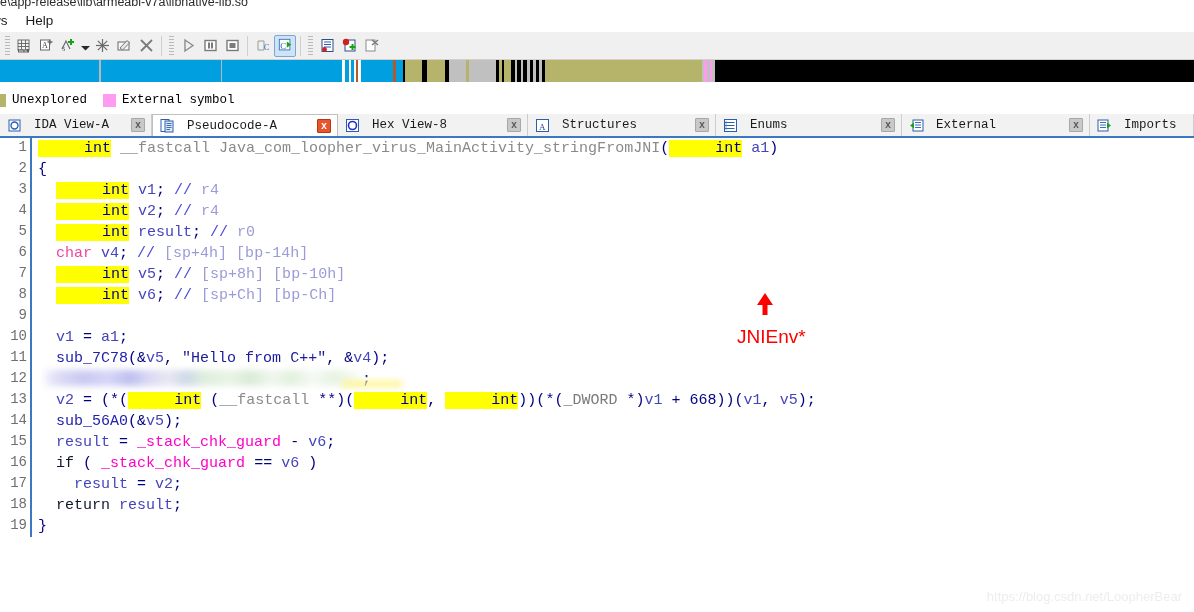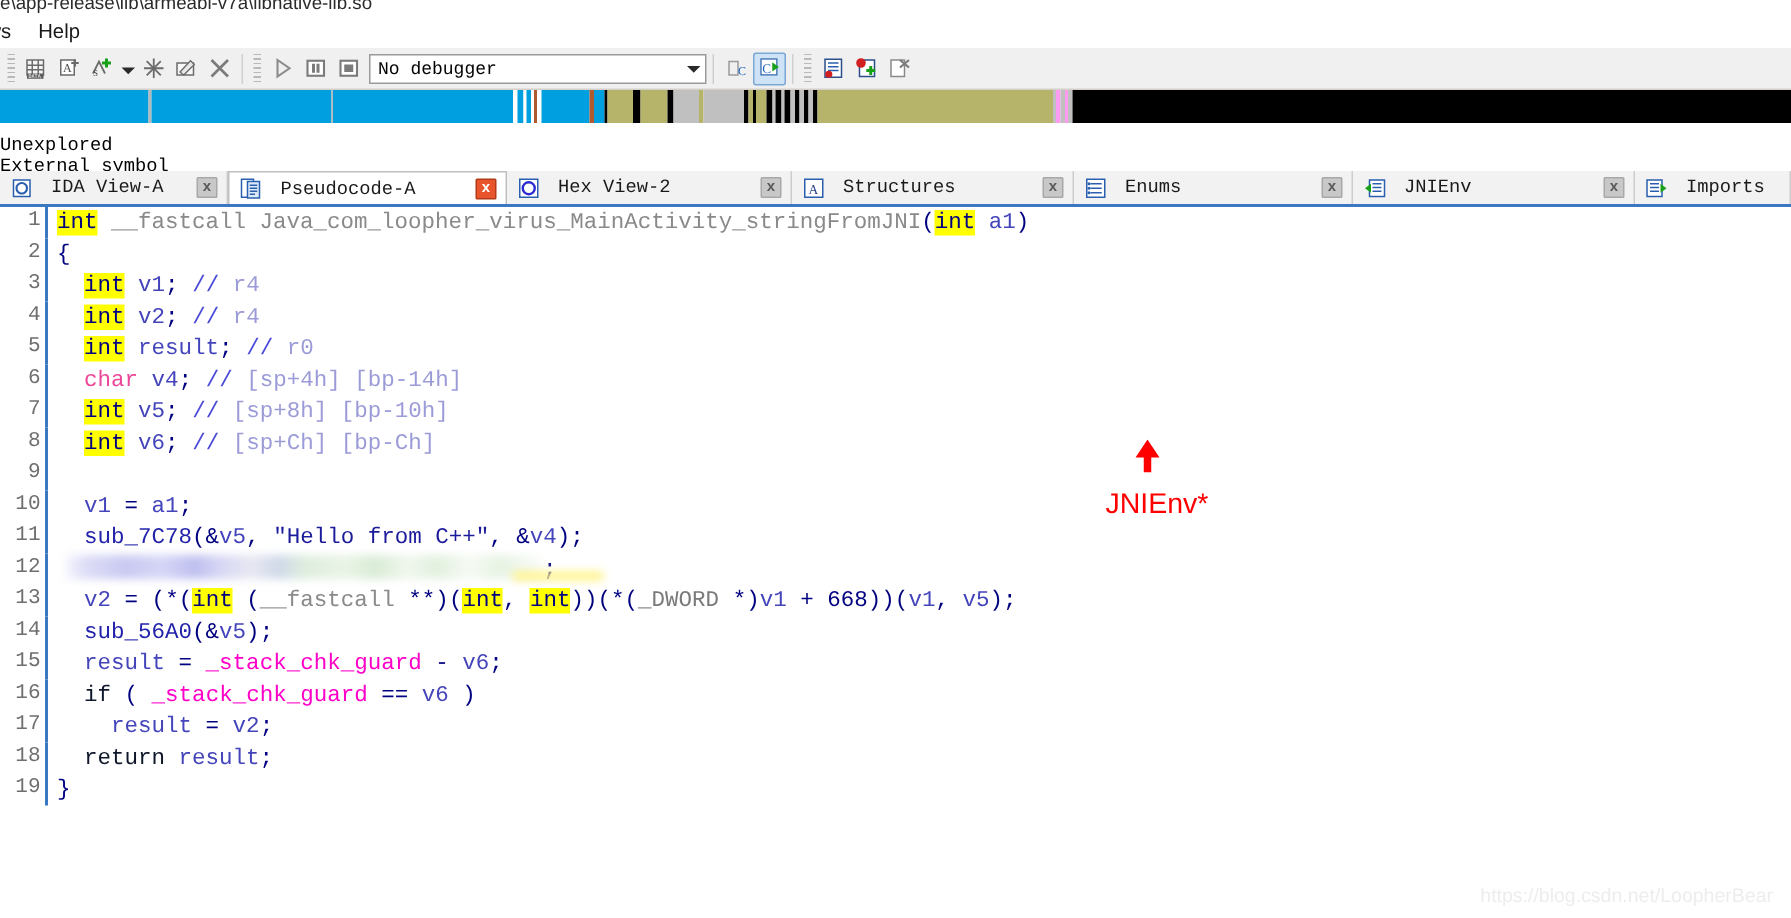--- a/index.html
+++ b/index.html
@@ -145,22 +145,22 @@
   .navseg { height: 22px; }
 
   
   .legend {
     position: absolute;
     top: 90px;
     left: 0;
     width: 1194px;
     height: 20px;
     display: flex;
+    align-items: center;
     background: #ffffff;
-    flex-direction: column;
   }
   .legend-swatch {
     width: 6px;
     height: 13px;
     margin-right: 6px;
   }
   .legend-swatch.ext { width: 13px; margin-left: 16px; }
   .legend-label {
     font-family: "Liberation Mono", monospace;
     font-size: 12.5px;
@@ -276,21 +276,21 @@
   .codecell {
     padding-left: 6px;
     white-space: pre;
     color: #000;
     line-height: 19px;
     height: 19px;
     vertical-align: top;
   }
   
   .kw       { color: #0f172a; }            
-  .hl       { background: #ffff00; color: #000080; font-weight: normal; }
+  .hl       { background: #ffff00; color: #000080; font-weight: normal; padding-left: 46px; }
   .fname    { color: #8a8a8a; }            
   .ident    { color: #4444bb; }            
   .comment  { color: #4a4ad8; }            
   .stackref { color: #9b9bd8; }            
   .punct    { color: #000080; }
   .subcall  { color: #2222aa; }
   .str      { color: #1b1b9b; }
   .num      { color: #000080; }
   .globalp  { color: #ff00c8; }            
   .dword    { color: #7a7a7a; }
@@ -462,28 +462,20 @@
 
   <div class="tb-btn">
     <span>
       <svg width="17" height="17" viewBox="0 0 17 17">
         <rect x="3" y="3.5" width="11" height="10" fill="#fff" stroke="#7b7b7b" stroke-width="1.4"></rect>
         <rect x="5.5" y="6" width="6" height="5" fill="#7b7b7b"></rect>
       </svg>
     </span>
   </div>
 
-  <div class="debugger-combo">
-    <span class="txt">No debugger</span>
-    <span class="combo-arrow">
-      <svg width="9" height="6" viewBox="0 0 9 6">
-          <path d="M0 1 L4.5 5.5 L9 1 Z" fill="#2a2a2a"></path>
-        </svg>
-    </span>
-  </div>
 
   <div class="tb-sep"></div>
 
   <div class="tb-btn">
     <span>
       <svg width="17" height="17" viewBox="0 0 17 17">
         <path d="M3 4 L9 4 L9 13 L3 13 Z" fill="none" stroke="#9a9a9a" stroke-width="1"></path>
         <text x="9" y="13" font-size="8" fill="#1a66c0" font-family="serif">C</text>
       </svg>
     </span>
@@ -625,21 +617,21 @@
         <span class="x">x</span>
       </span>
     </div>
     <div class="tab" style="width: 190px;">
       <span class="tab-icon">
         <svg width="15" height="15" viewBox="0 0 15 15">
           <rect x="1.5" y="1.5" width="12" height="12" fill="#fff" stroke="#2a5fb0"></rect>
           <circle cx="7.5" cy="7.5" r="4" fill="none" stroke="#2a2ad0" stroke-width="1.6"></circle>
         </svg>
       </span>
-      <span class="tab-label">Hex View-2</span>
+      <span class="tab-label">Hex View-8</span>
       <span class="tab-close">
         <span class="x">x</span>
       </span>
     </div>
     <div class="tab" style="width: 188px;">
       <span class="tab-icon">
         <svg width="15" height="15" viewBox="0 0 15 15">
           <rect x="1.5" y="1.5" width="12" height="12" fill="#fff" stroke="#2a5fb0"></rect>
           <text x="4" y="11.5" font-size="9" fill="#2a3f8a" font-family="serif">A</text>
         </svg>
@@ -673,21 +665,21 @@
         <svg width="15" height="15" viewBox="0 0 15 15">
           <rect x="4" y="2" width="10" height="11" fill="#fff" stroke="#2a5fb0"></rect>
           <g stroke="#2a5fb0" stroke-width="0.9">
             <line x1="6" y1="4.5" x2="12" y2="4.5"></line>
             <line x1="6" y1="7" x2="12" y2="7"></line>
             <line x1="6" y1="9.5" x2="12" y2="9.5"></line>
           </g>
           <path d="M1 7.5 L5 4.5 L5 10.5 Z" fill="#18a018"></path>
         </svg>
       </span>
-      <span class="tab-label">JNIEnv</span>
+      <span class="tab-label">External</span>
       <span class="tab-close">
         <span class="x">x</span>
       </span>
     </div>
     <div class="tab" style="width: 104px;">
       <span class="tab-icon">
         <svg width="15" height="15" viewBox="0 0 15 15">
           <rect x="1" y="2" width="10" height="11" fill="#fff" stroke="#2a5fb0"></rect>
           <g stroke="#2a5fb0" stroke-width="0.9">
             <line x1="3" y1="4.5" x2="9" y2="4.5"></line>

